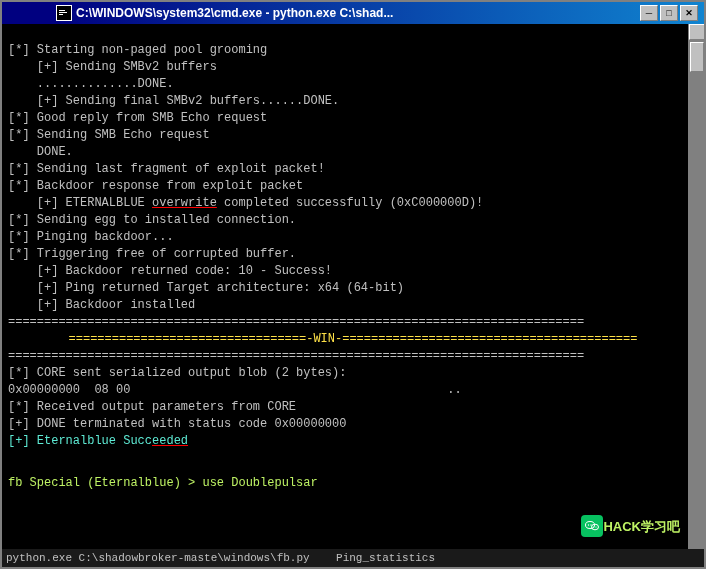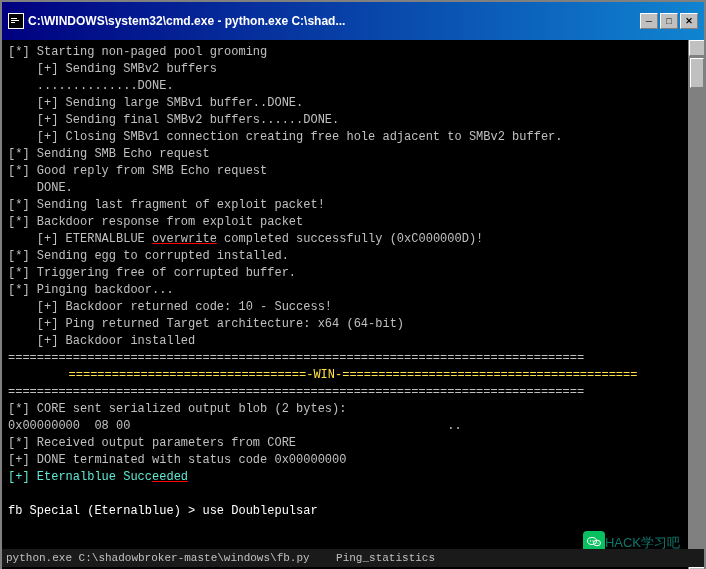--- a/index.html
+++ b/index.html
@@ -23,21 +23,22 @@
     .title-bar {
       background: linear-gradient(to right, #000080, #1084d0);
       color: white;
       font-family: 'Arial', sans-serif;
       font-size: 12px;
       font-weight: bold;
       padding: 3px 6px;
       display: flex;
       align-items: center;
       justify-content: space-between;
-      height: 38px;
+      height: 22px;
+      margin-left: 48px;
     }
 
     .title-bar-left {
       display: flex;
       align-items: center;
       gap: 4px;
     }
 
     .title-icon {
       width: 16px;
@@ -76,33 +77,34 @@
       cursor: pointer;
       font-family: 'Marlett', 'Arial', sans-serif;
     }
 
     .terminal-body {
       background: #000000;
       color: #c0c0c0;
       font-family: 'Courier New', Courier, monospace;
       font-size: 12px;
       line-height: 17px;
-      padding: 4px 6px;
+      padding: 18px 6px;
       height: calc(100% - 22px);
       overflow: hidden;
       position: relative;
     }
 
     .line {
       white-space: pre;
       display: block;
     }
 
     .line-white {
-      color: #ffffff;
+      color: #bef264;
+      margin-top: 8px;
     }
 
     .line-gray {
       color: #c0c0c0;
     }
 
     .scrollbar {
       position: absolute;
       right: 0;
       top: 22px;
@@ -193,32 +195,30 @@
       <div class="title-btn">─</div>
       <div class="title-btn">□</div>
       <div class="title-btn">✕</div>
     </div>
   </div>
 
   <div class="terminal-body">
     <span class="line line-gray">[*] Starting non-paged pool grooming</span>
     <span class="line line-gray">    [+] Sending SMBv2 buffers</span>
     <span class="line line-gray">    ..............DONE.</span>
-    <span class="line line-gray">    [+] Sending large SMBv1 buffer..DONE.</span>
     <span class="line line-gray">    [+] Sending final SMBv2 buffers......DONE.</span>
-    <span class="line line-gray">    [+] Closing SMBv1 connection creating free hole adjacent to SMBv2 buffer.</span>
+    <span class="line line-gray">[*] Good reply from SMB Echo request</span>
     <span class="line line-gray">[*] Sending SMB Echo request</span>
-    <span class="line line-gray">[*] Good reply from SMB Echo request</span>
     <span class="line line-gray">    DONE.</span>
     <span class="line line-gray">[*] Sending last fragment of exploit packet!</span>
     <span class="line line-gray">[*] Backdoor response from exploit packet</span>
     <span class="line line-gray">    [+] ETERNALBLUE <span style="text-decoration:underline;text-decoration-color:#ff0000;">overwrite</span> completed successfully (0xC000000D)!</span>
-    <span class="line line-gray">[*] Sending egg to corrupted installed.</span>
+    <span class="line line-gray">[*] Sending egg to installed connection.</span>
+    <span class="line line-gray">[*] Pinging backdoor...</span>
     <span class="line line-gray">[*] Triggering free of corrupted buffer.</span>
-    <span class="line line-gray">[*] Pinging backdoor...</span>
     <span class="line line-gray">    [+] Backdoor returned code: 10 - Success!</span>
     <span class="line line-gray">    [+] Ping returned Target architecture: x64 (64-bit)</span>
     <span class="line line-gray">    [+] Backdoor installed</span>
     <span class="line line-gray" style="color:#c0c0c0;">================================================================================</span>
     <span class="line" style="color:#fde047;text-align:center;">=================================-WIN-=========================================</span>
     <span class="line line-gray" style="color:#c0c0c0;">================================================================================</span>
     <span class="line line-gray">[*] CORE sent serialized output blob (2 bytes):</span>
     <span class="line line-gray">0x00000000  08 00                                            ..</span>
     <span class="line line-gray">[*] Received output parameters from CORE</span>
     <span class="line line-gray">[+] DONE terminated with status code 0x00000000</span>
@@ -227,21 +227,21 @@
     <span class="line line-white">fb Special (Eternalblue) &gt; use Doublepulsar</span>
 
     <div class="scrollbar" style="position:absolute;right:0;top:0;width:16px;height:100%;background:#c0c0c0;border-left:1px solid #808080;">
       <div class="scrollbar-up" style="width:16px;height:16px;background:#c0c0c0;border:1px solid;border-color:#fff #808080 #808080 #fff;display:flex;align-items:center;justify-content:center;font-size:8px;">▲</div>
       <div style="background:#808080;width:16px;height:calc(100% - 32px);position:relative;">
         <div class="scrollbar-thumb"></div>
       </div>
       <div class="scrollbar-down" style="width:16px;height:16px;background:#c0c0c0;border:1px solid;border-color:#fff #808080 #808080 #fff;display:flex;align-items:center;justify-content:center;font-size:8px;position:absolute;bottom:0;">▼</div>
     </div>
 
-    <div class="watermark" style="position:absolute;bottom:30px;right:24px;color:#0f766e;font-family:Arial,sans-serif;font-size:13px;font-weight:normal;display:flex;align-items:center;gap:0;">
+    <div class="watermark" style="position:absolute;bottom:30px;right:24px;color:#bef264;font-family:Arial,sans-serif;font-size:13px;font-weight:bold;display:flex;align-items:center;gap:0;">
       <div style="width:22px;height:22px;background:#07c160;border-radius:4px;display:flex;align-items:center;justify-content:center;font-size:11px;color:white;">
         <svg width="14" height="12" viewBox="0 0 14 12">
           <ellipse cx="5" cy="5" rx="4.5" ry="3.5" fill="none" stroke="white" stroke-width="1"></ellipse>
           <circle cx="3.5" cy="5" r="0.7" fill="white"></circle>
           <circle cx="6" cy="5" r="0.7" fill="white"></circle>
           <ellipse cx="10" cy="7" rx="3.5" ry="2.8" fill="none" stroke="white" stroke-width="1"></ellipse>
           <circle cx="8.8" cy="7" r="0.6" fill="white"></circle>
           <circle cx="11" cy="7" r="0.6" fill="white"></circle>
         </svg>
       </div>

